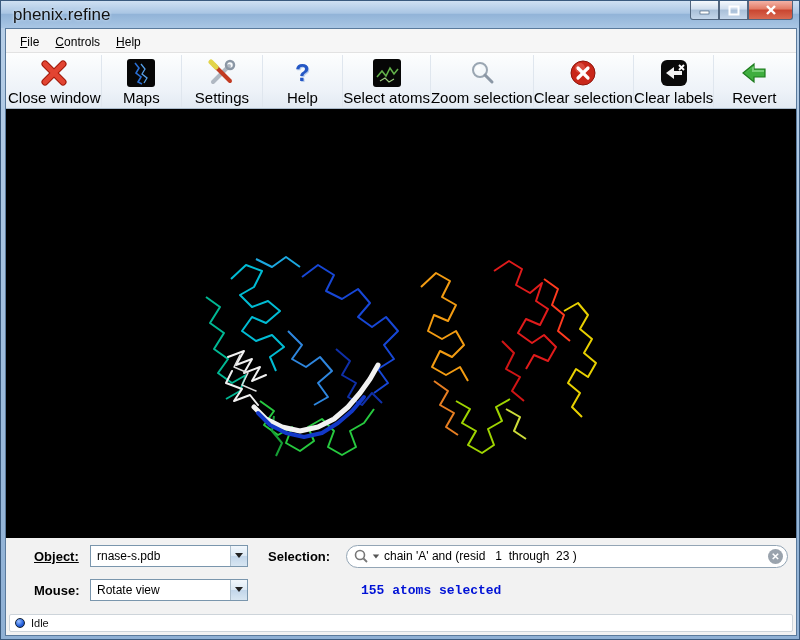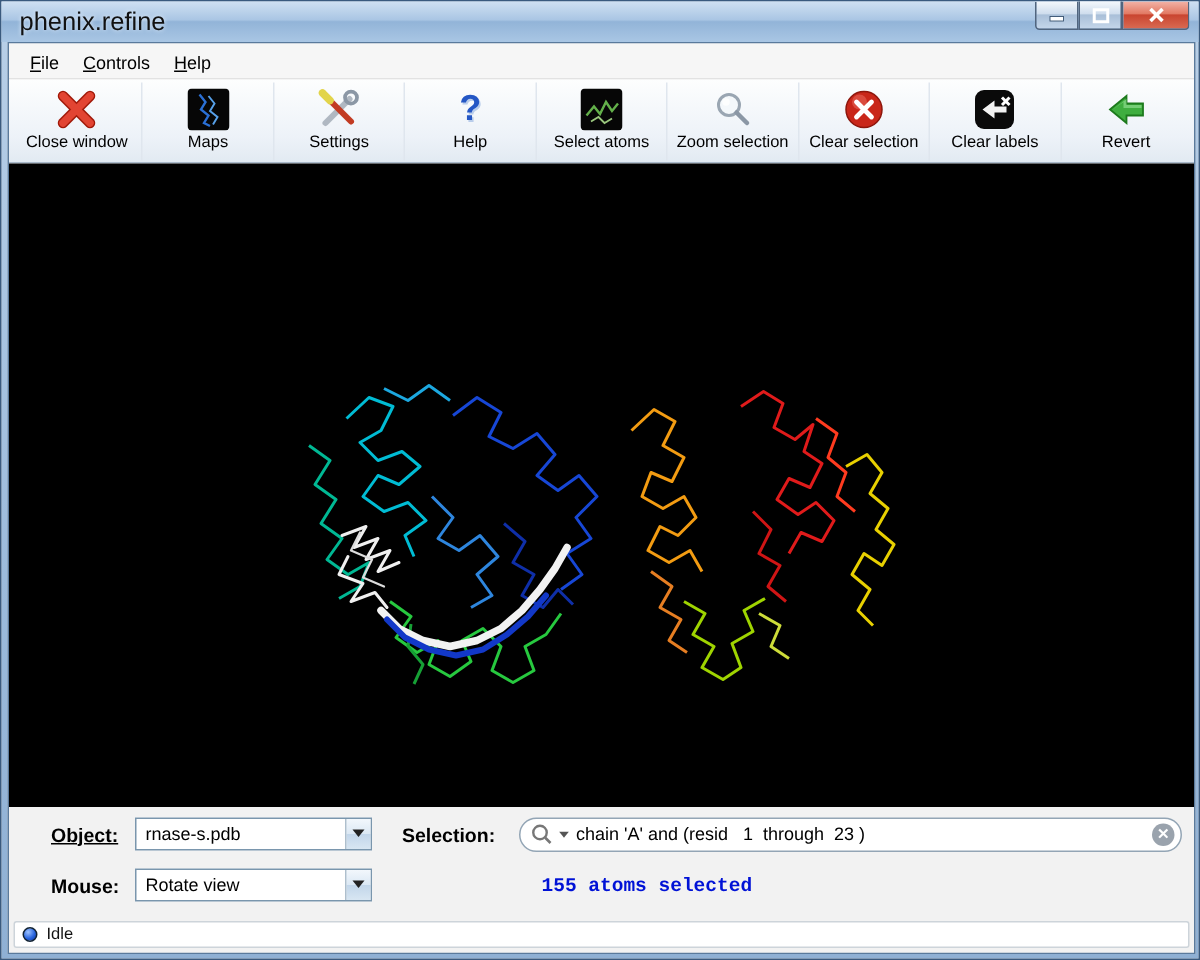--- a/index.html
+++ b/index.html
@@ -40,21 +40,21 @@
   .menu-item { padding:3px 8px; cursor:default; }
   .accel { text-decoration:underline; }
 
   
   .toolbar { height:56px; background:linear-gradient(180deg,#fdfefe 0%, #edf2f8 70%, #e2eaf2 100%);
     border-bottom:1px solid #a9b9c9; display:flex; align-items:stretch; padding:2px 2px 1px 2px; }
   .tb-item { flex:1; display:flex; flex-direction:column; align-items:center; justify-content:flex-start;
     padding-top:3px; cursor:default; }
   .tb-item + .tb-item { border-left:1px solid #dfe6ee; }
   .tb-icon { width:30px; height:30px; display:flex; align-items:center; justify-content:center; }
-  .tb-label { font-size:11px; margin-top:1px; white-space:nowrap;text-align:right; }
+  .tb-label { font-size:15px; margin-top:1px; white-space:nowrap;text-align:right; }
   .help-q { font-size:24px; font-weight:bold; color:#2457c5; line-height:26px; text-shadow:1px 1px 0 #b9cdeb; }
 
   
   .viewport { height:429px; background:#000; position:relative; cursor:crosshair; }
   .viewport svg { display:block; }
 
   
   .controls { height:74px; background:#f2f2f2; position:relative; }
   .ctl-label { position:absolute; font-weight:bold; font-size:13px; }
   .combo { position:absolute; height:22px; background:#fff; border:1px solid #7a96ad; display:flex; align-items:center; cursor:default; }

